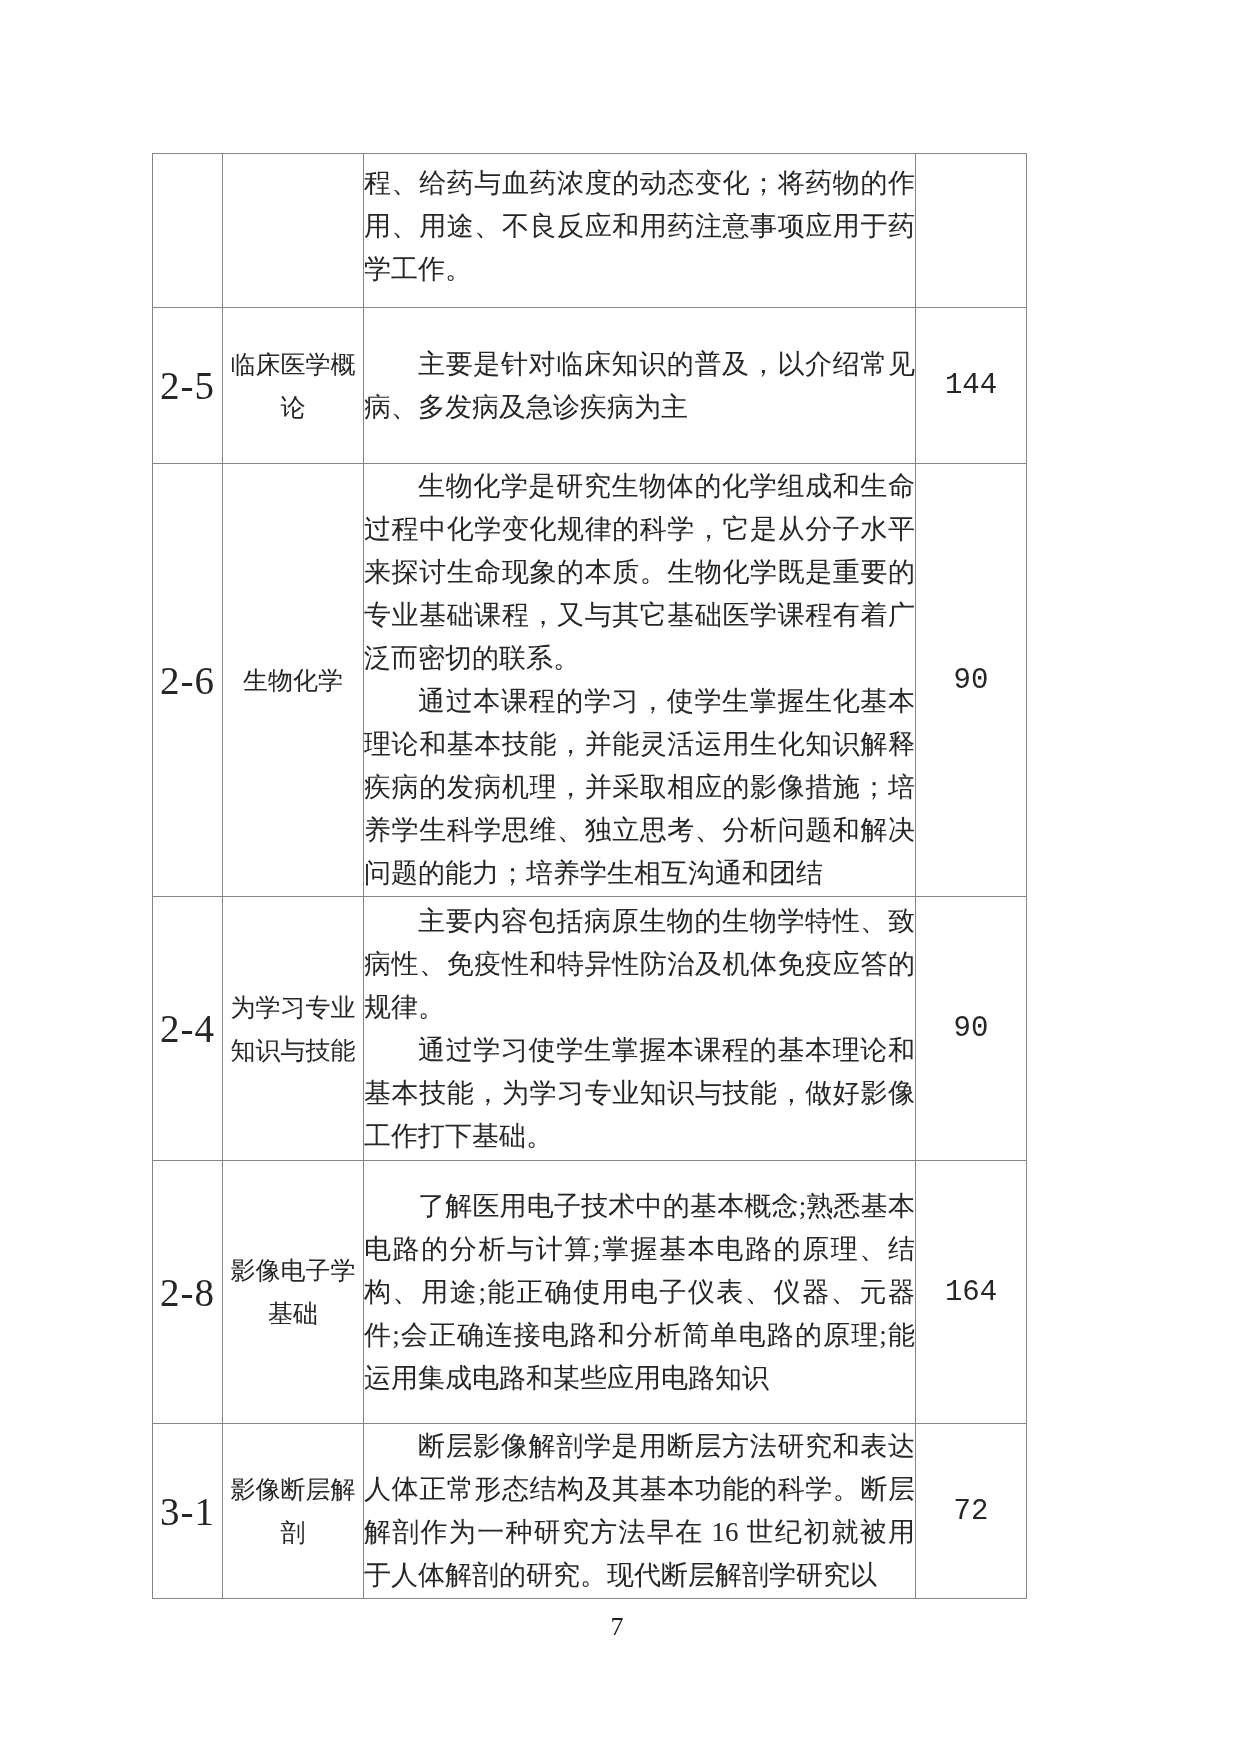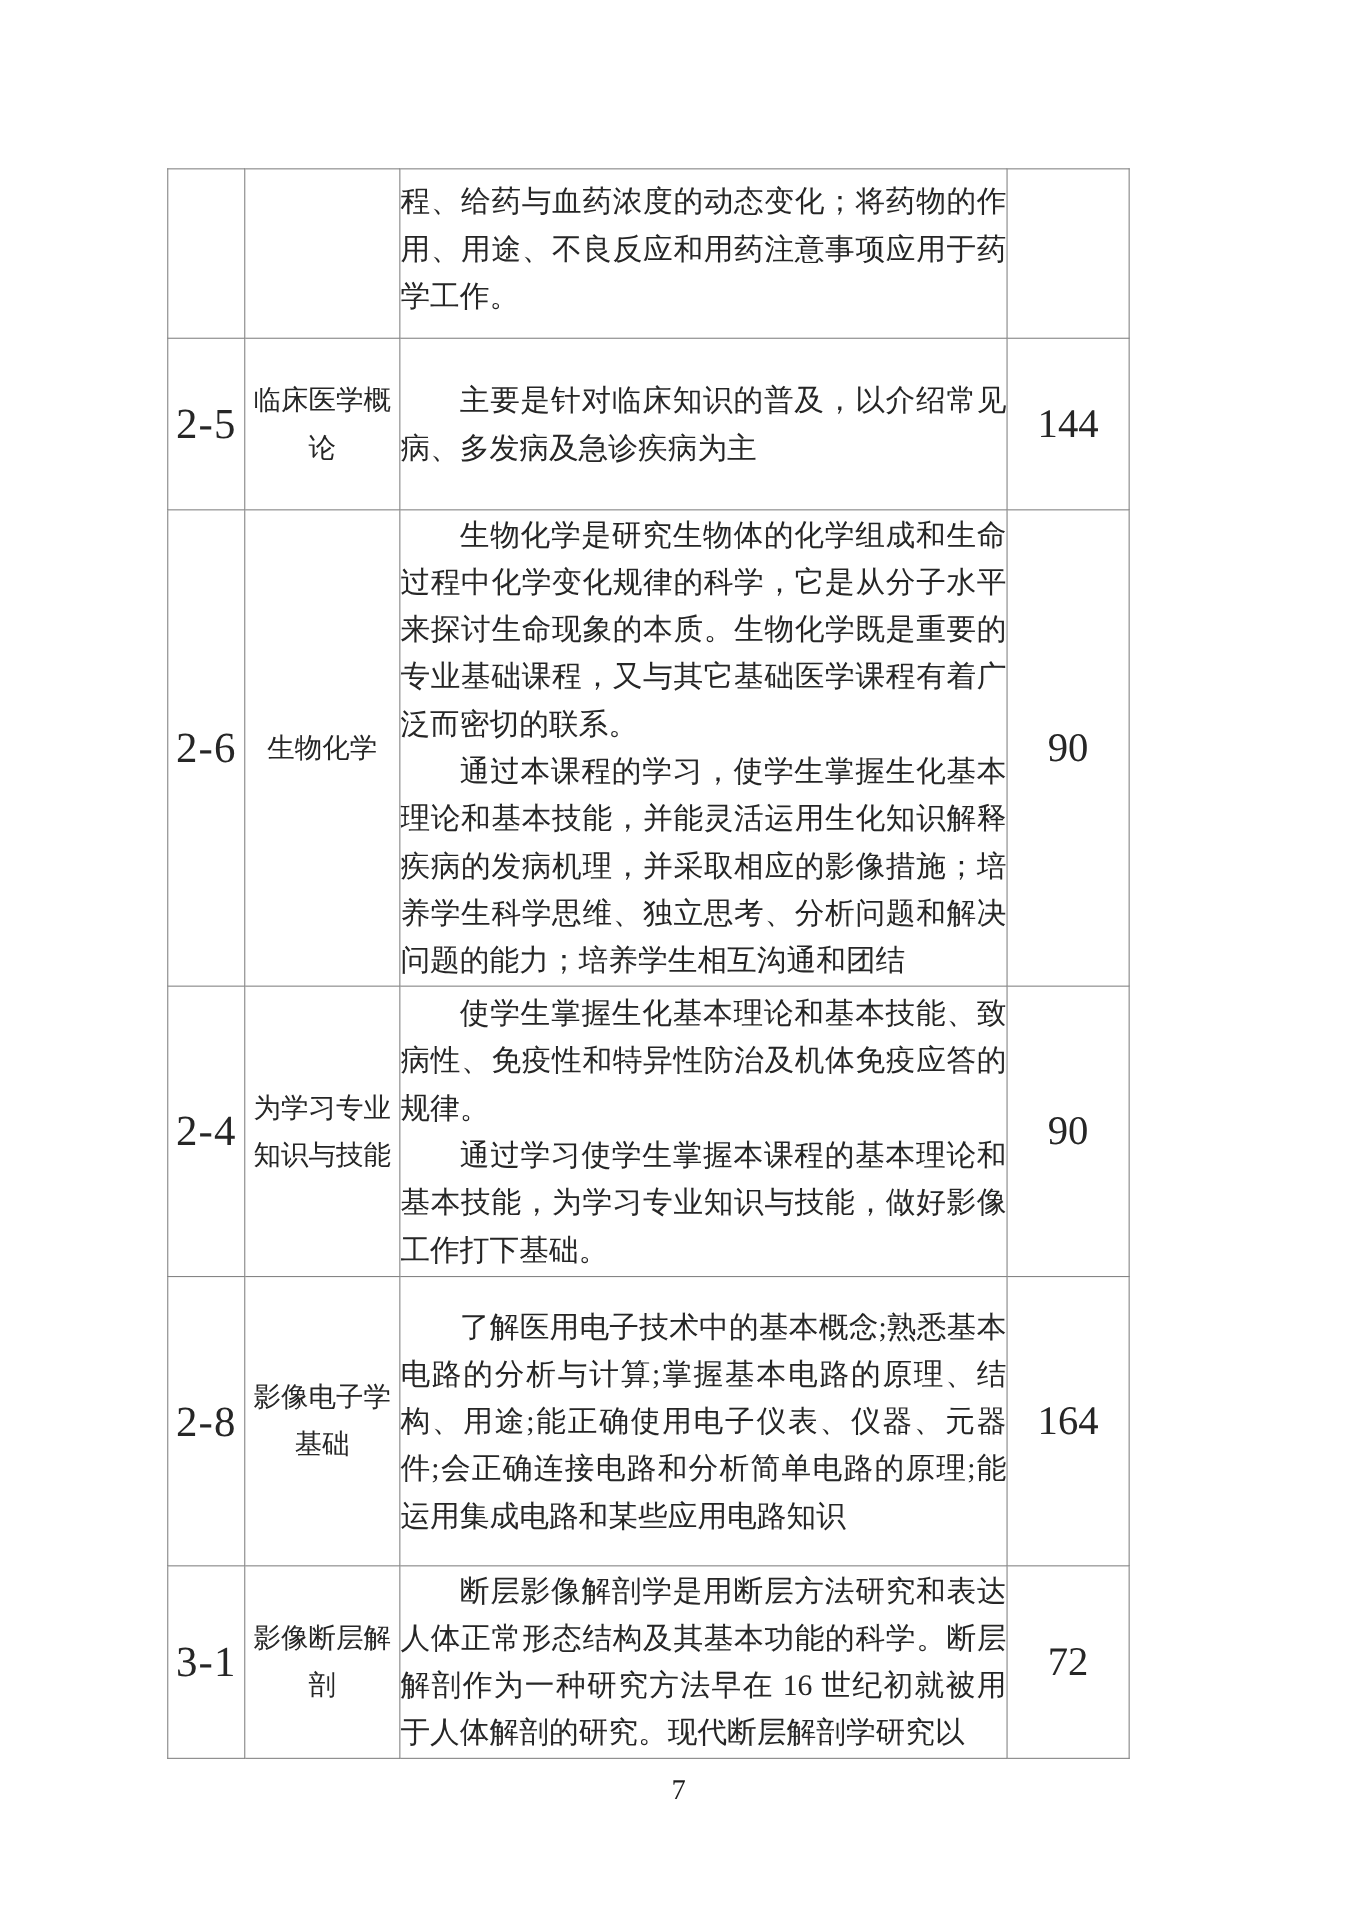--- a/index.html
+++ b/index.html
@@ -56,21 +56,22 @@
   }
   td.cell-desc p{
     margin:0;
     text-align:justify;
   }
   td.cell-desc p.indent{
     text-indent:54px;
   }
   td.cell-hours{
     text-align:center;
-    font-size:37px;
+    font-size:29px;
+    font-family:Liberation Mono, monospace;
   }
   .page-number{
     position:absolute;
     left:152px;
     top:1612px;
     width:930px;
     text-align:center;
     font-size:26px;
     color:#1d1d1d;
   }
@@ -110,21 +111,21 @@
     <td class="cell-desc">
             <p class="indent">生物化学是研究生物体的化学组成和生命过程中化学变化规律的科学，它是从分子水平来探讨生命现象的本质。生物化学既是重要的专业基础课程，又与其它基础医学课程有着广泛而密切的联系。</p>
             <p class="indent">通过本课程的学习，使学生掌握生化基本理论和基本技能，并能灵活运用生化知识解释疾病的发病机理，并采取相应的影像措施；培养学生科学思维、独立思考、分析问题和解决问题的能力；培养学生相互沟通和团结</p>
           </td>
     <td class="cell-hours">90</td>
   </tr>
         <tr>
     <td class="cell-id">2-4</td>
     <td class="cell-title">为学习专业知识与技能</td>
     <td class="cell-desc">
-            <p class="indent">使学生掌握生化基本理论和基本技能、致病性、免疫性和特异性防治及机体免疫应答的规律。</p>
+            <p class="indent">主要内容包括病原生物的生物学特性、致病性、免疫性和特异性防治及机体免疫应答的规律。</p>
             <p class="indent">通过学习使学生掌握本课程的基本理论和基本技能，为学习专业知识与技能，做好影像工作打下基础。</p>
           </td>
     <td class="cell-hours">90</td>
   </tr>
         <tr>
     <td class="cell-id">2-8</td>
     <td class="cell-title">影像电子学基础</td>
     <td class="cell-desc">
             <p class="indent">了解医用电子技术中的基本概念;熟悉基本电路的分析与计算;掌握基本电路的原理、结构、用途;能正确使用电子仪表、仪器、元器件;会正确连接电路和分析简单电路的原理;能运用集成电路和某些应用电路知识</p>
           </td>

